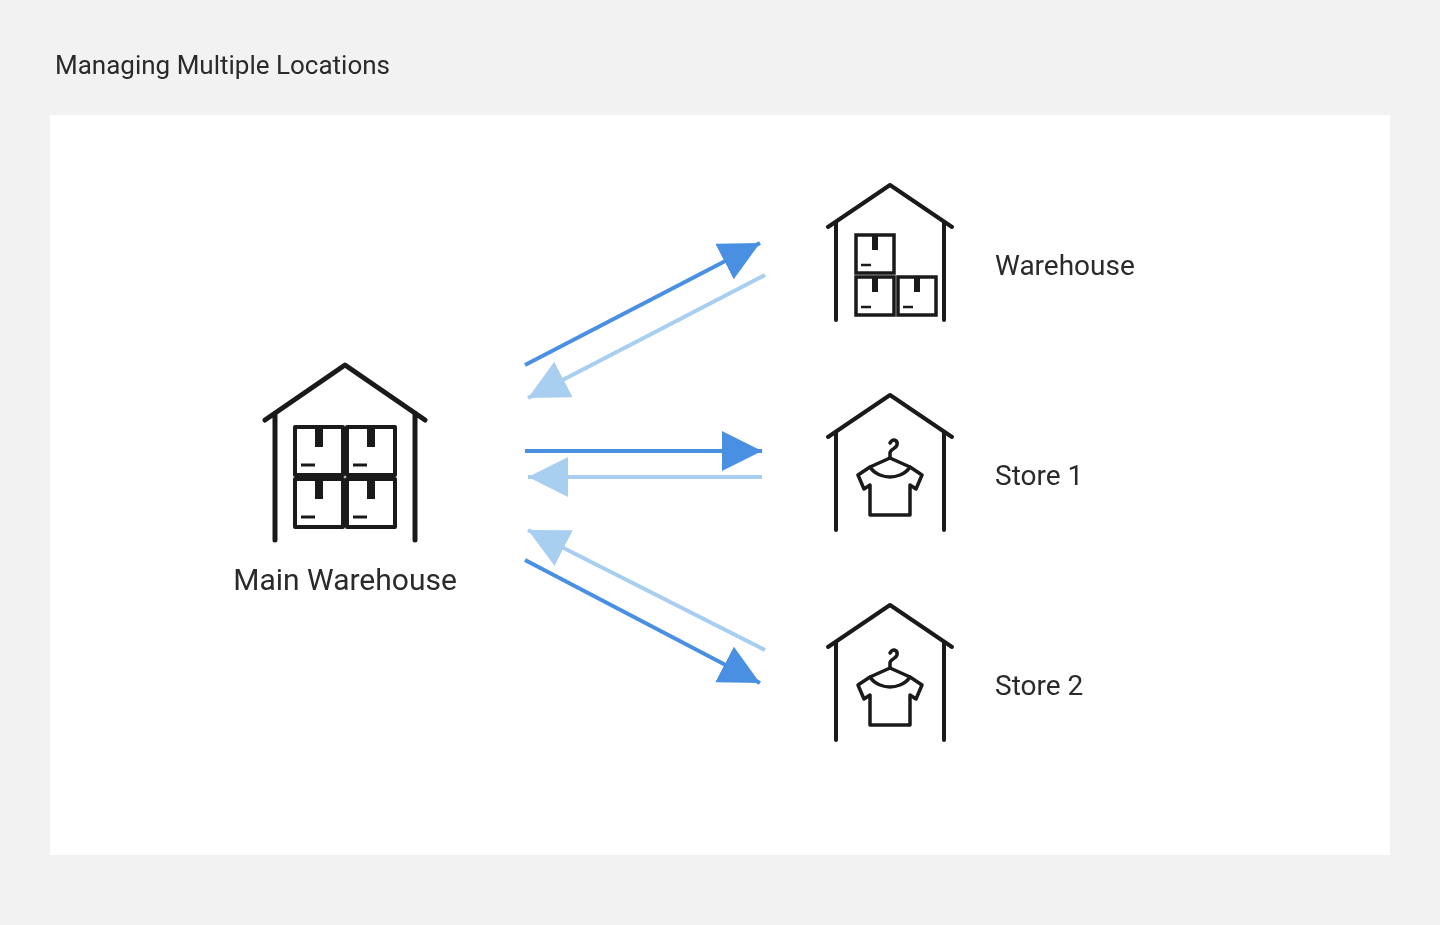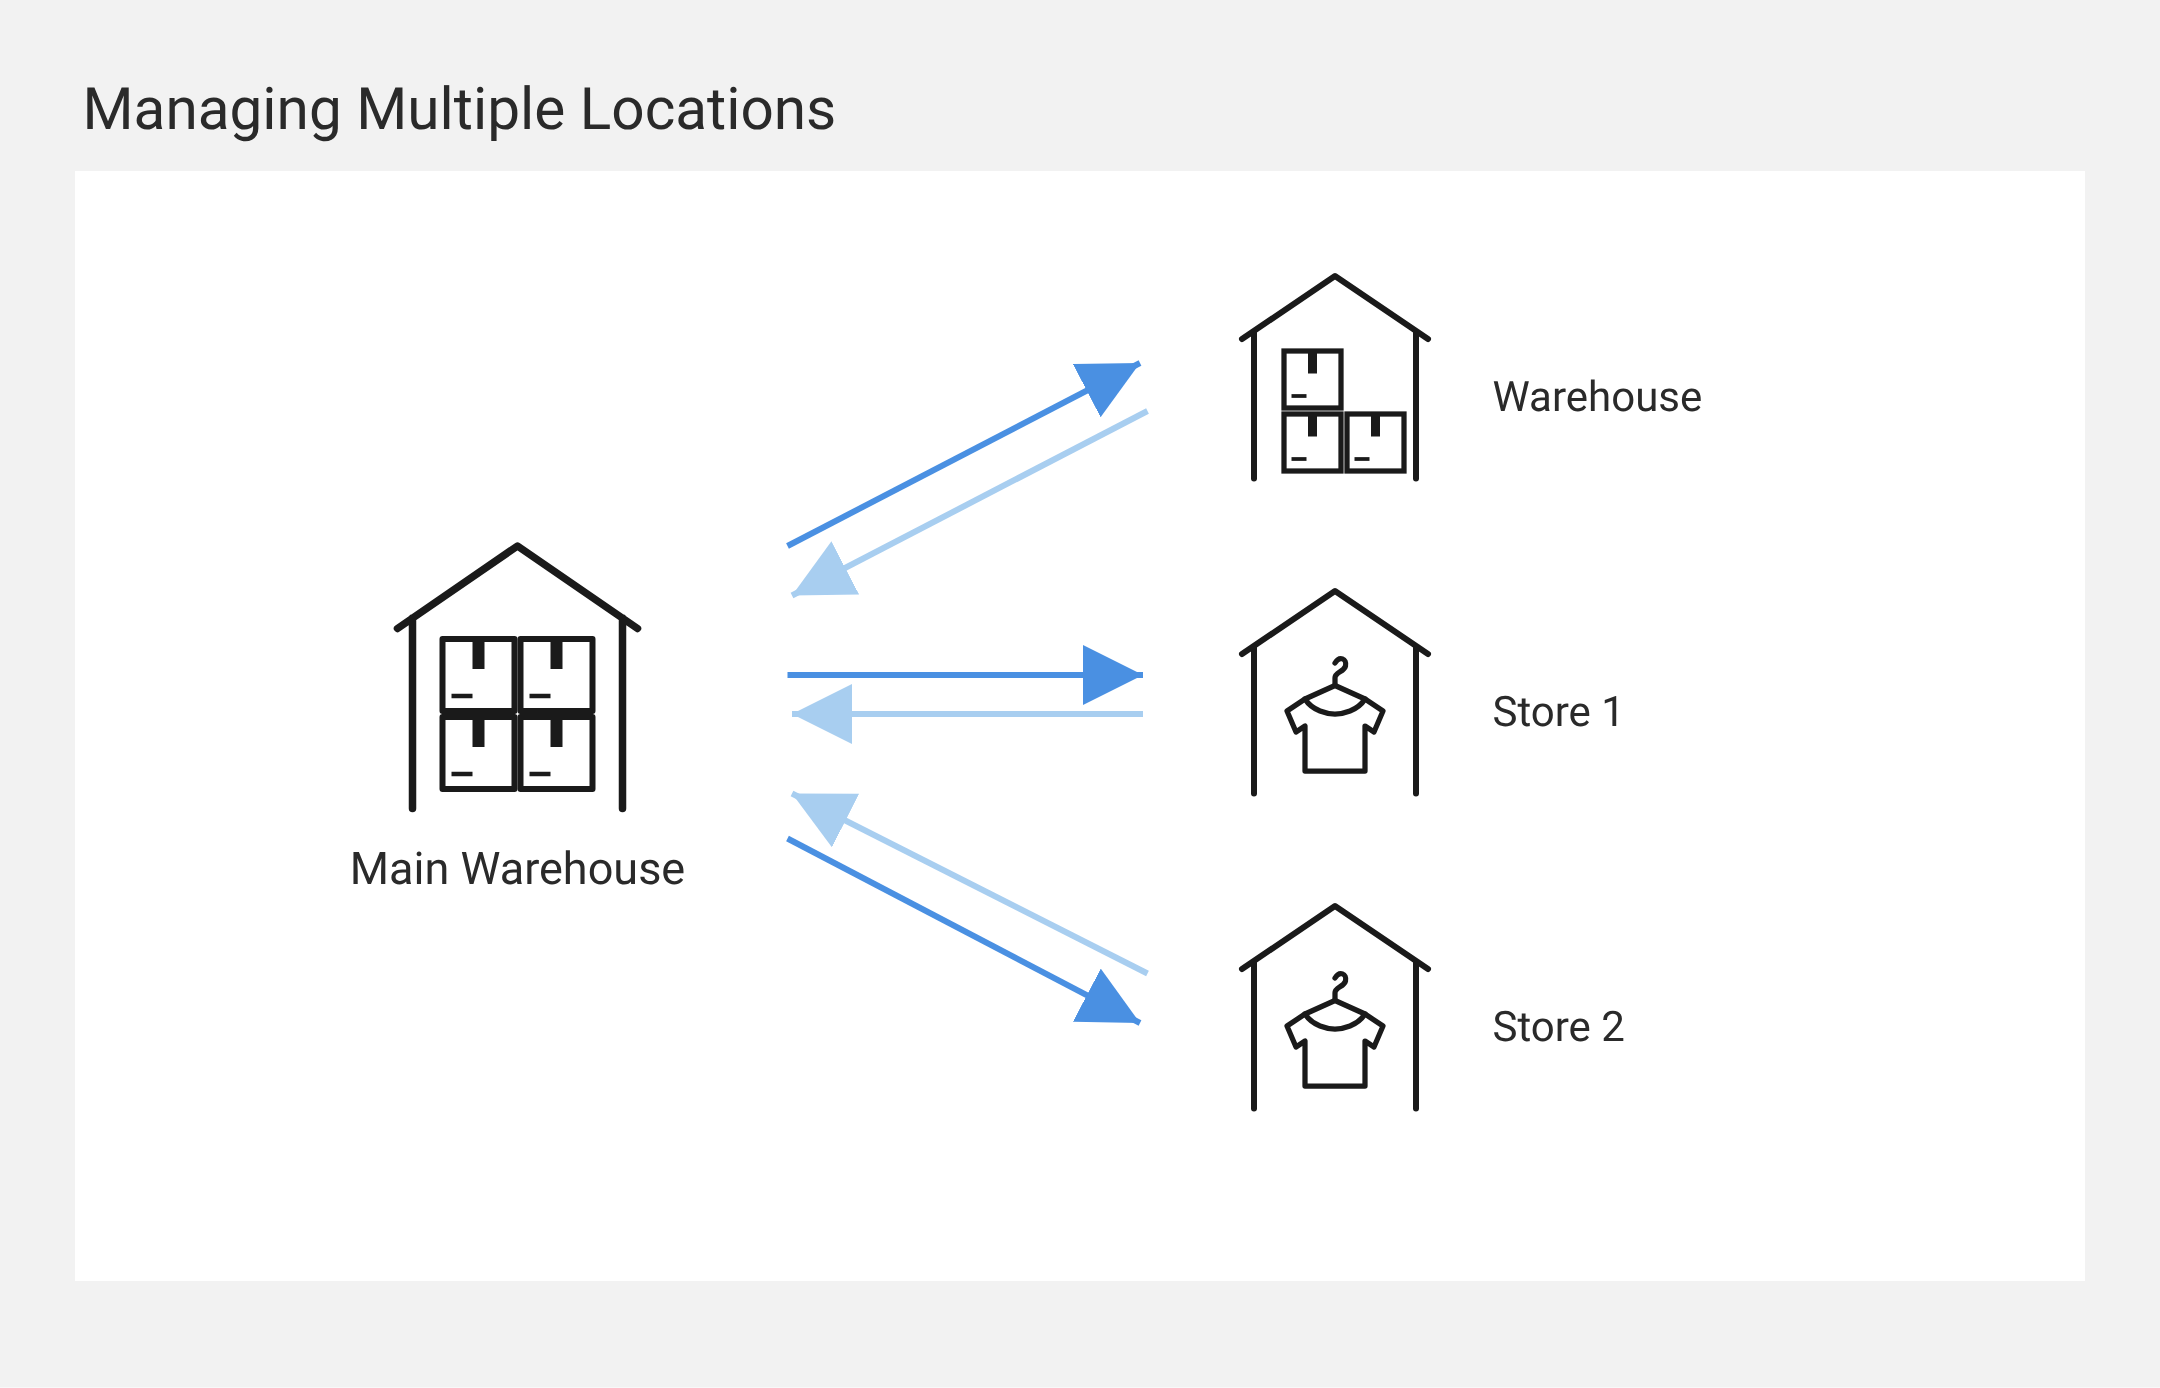--- a/index.html
+++ b/index.html
@@ -8,24 +8,24 @@
       box-sizing: border-box;
     }
     body {
       font-family: -apple-system, BlinkMacSystemFont, "Segoe UI", Roboto, sans-serif;
       background: #f2f2f2;
       width: 1440px;
       height: 925px;
       padding: 50px;
     }
     .page-title {
-      font-size: 39px;
+      font-size: 26px;
       font-weight: 400;
       color: #2a2a2a;
-      margin-bottom: 18px;
+      margin-bottom: 35px;
       margin-left: 5px;
     }
     .diagram-container {
       background: #ffffff;
       width: 100%;
       height: 740px;
       position: relative;
     }
     .diagram-svg {
       width: 100%;

